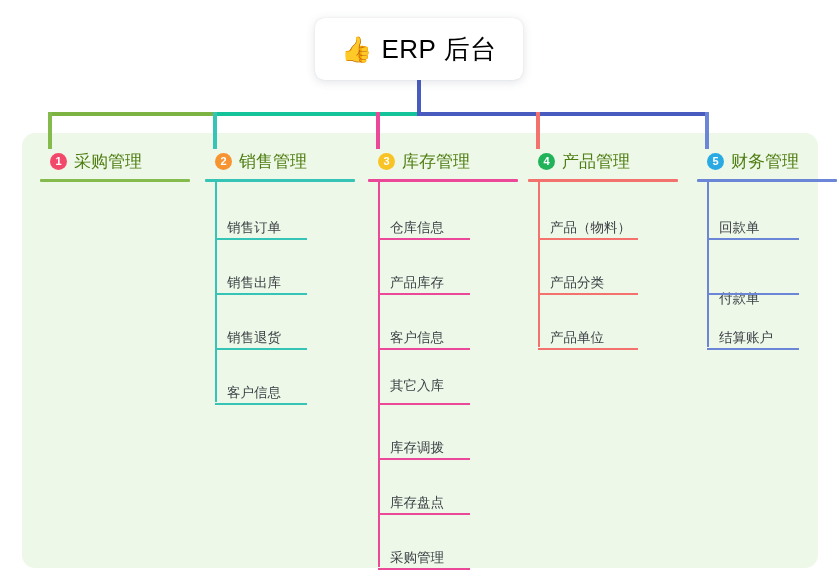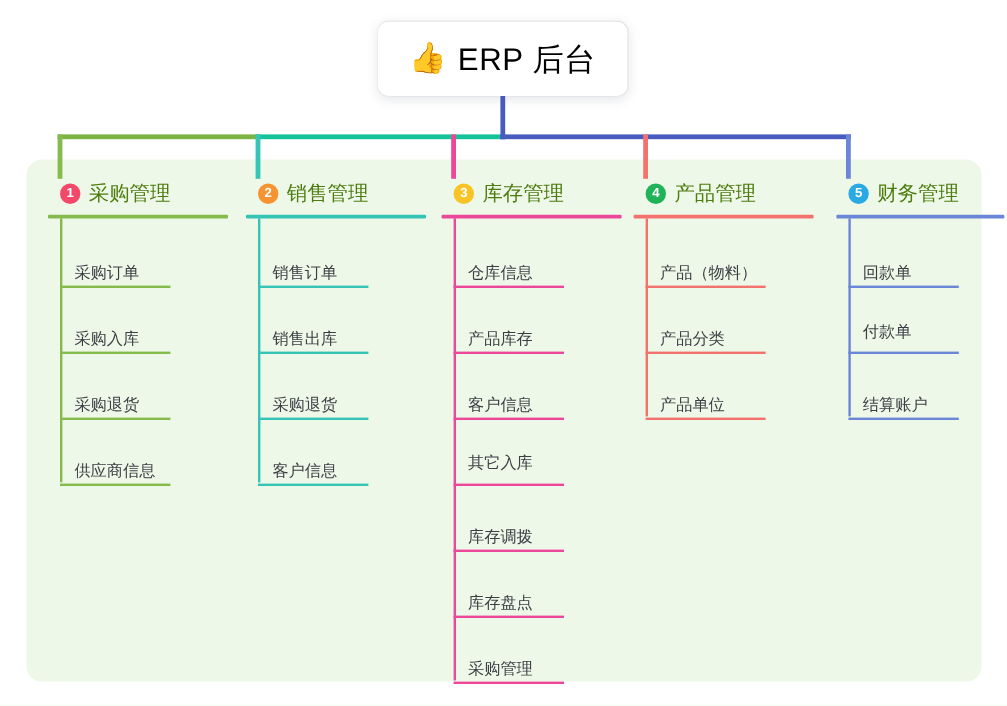--- a/index.html
+++ b/index.html
@@ -161,45 +161,34 @@
       <div class="bus-drop" style="left: 705px; top: 112px; height: 37px; background: rgb(107, 134, 214);"></div>
     </div>
 
   <div id="columns">
       <div class="column" style="left: 40px; top: 149px; width: 150px;">
         <div class="col-head">
           <span class="badge" style="background: rgb(242, 73, 106);">1</span>
           <span class="col-title">采购管理</span>
         </div>
         <div class="col-rule" style="background: rgb(132, 187, 76); width: 150px;"></div>
-        <div class="col-body" style="height: 220px;">
-          <div class="spine" style="background: rgb(132, 187, 76); height: 220px;"></div>
-          <div class="leaf-text" style="top: 37px;">采购订单</div>
-          <div class="leaf-rule" style="top: 56px; width: 92px; background: rgb(132, 187, 76);"></div>
-          <div class="leaf-text" style="top: 92px;">采购入库</div>
-          <div class="leaf-rule" style="top: 111px; width: 92px; background: rgb(132, 187, 76);"></div>
-          <div class="leaf-text" style="top: 147px;">采购退货</div>
-          <div class="leaf-rule" style="top: 166px; width: 92px; background: rgb(132, 187, 76);"></div>
-          <div class="leaf-text" style="top: 202px;">供应商信息</div>
-          <div class="leaf-rule" style="top: 221px; width: 92px; background: rgb(132, 187, 76);"></div>
-        </div>
       </div>
       <div class="column" style="left: 205px; top: 149px; width: 150px;">
         <div class="col-head">
           <span class="badge" style="background: rgb(247, 148, 50);">2</span>
           <span class="col-title">销售管理</span>
         </div>
         <div class="col-rule" style="background: rgb(53, 196, 181); width: 150px;"></div>
         <div class="col-body" style="height: 220px;">
           <div class="spine" style="background: rgb(53, 196, 181); height: 220px;"></div>
           <div class="leaf-text" style="top: 37px;">销售订单</div>
           <div class="leaf-rule" style="top: 56px; width: 92px; background: rgb(53, 196, 181);"></div>
           <div class="leaf-text" style="top: 92px;">销售出库</div>
           <div class="leaf-rule" style="top: 111px; width: 92px; background: rgb(53, 196, 181);"></div>
-          <div class="leaf-text" style="top: 147px;">采购退货</div>
+          <div class="leaf-text" style="top: 147px;">销售退货</div>
           <div class="leaf-rule" style="top: 166px; width: 92px; background: rgb(53, 196, 181);"></div>
           <div class="leaf-text" style="top: 202px;">客户信息</div>
           <div class="leaf-rule" style="top: 221px; width: 92px; background: rgb(53, 196, 181);"></div>
         </div>
       </div>
       <div class="column" style="left: 368px; top: 149px; width: 150px;">
         <div class="col-head">
           <span class="badge" style="background: rgb(248, 195, 37);">3</span>
           <span class="col-title">库存管理</span>
         </div>
@@ -241,21 +230,21 @@
       <div class="column" style="left: 697px; top: 149px; width: 140px;">
         <div class="col-head">
           <span class="badge" style="background: rgb(41, 170, 227);">5</span>
           <span class="col-title">财务管理</span>
         </div>
         <div class="col-rule" style="background: rgb(107, 134, 214); width: 140px;"></div>
         <div class="col-body" style="height: 165px;">
           <div class="spine" style="background: rgb(107, 134, 214); height: 165px;"></div>
           <div class="leaf-text" style="top: 37px;">回款单</div>
           <div class="leaf-rule" style="top: 56px; width: 92px; background: rgb(107, 134, 214);"></div>
-          <div class="leaf-text" style="top: 86px;">付款单</div>
+          <div class="leaf-text" style="top: 108px;">付款单</div>
           <div class="leaf-rule" style="top: 111px; width: 92px; background: rgb(107, 134, 214);"></div>
           <div class="leaf-text" style="top: 147px;">结算账户</div>
           <div class="leaf-rule" style="top: 166px; width: 92px; background: rgb(107, 134, 214);"></div>
         </div>
       </div>
     </div>
 
 </div>
 
 </body></html>

